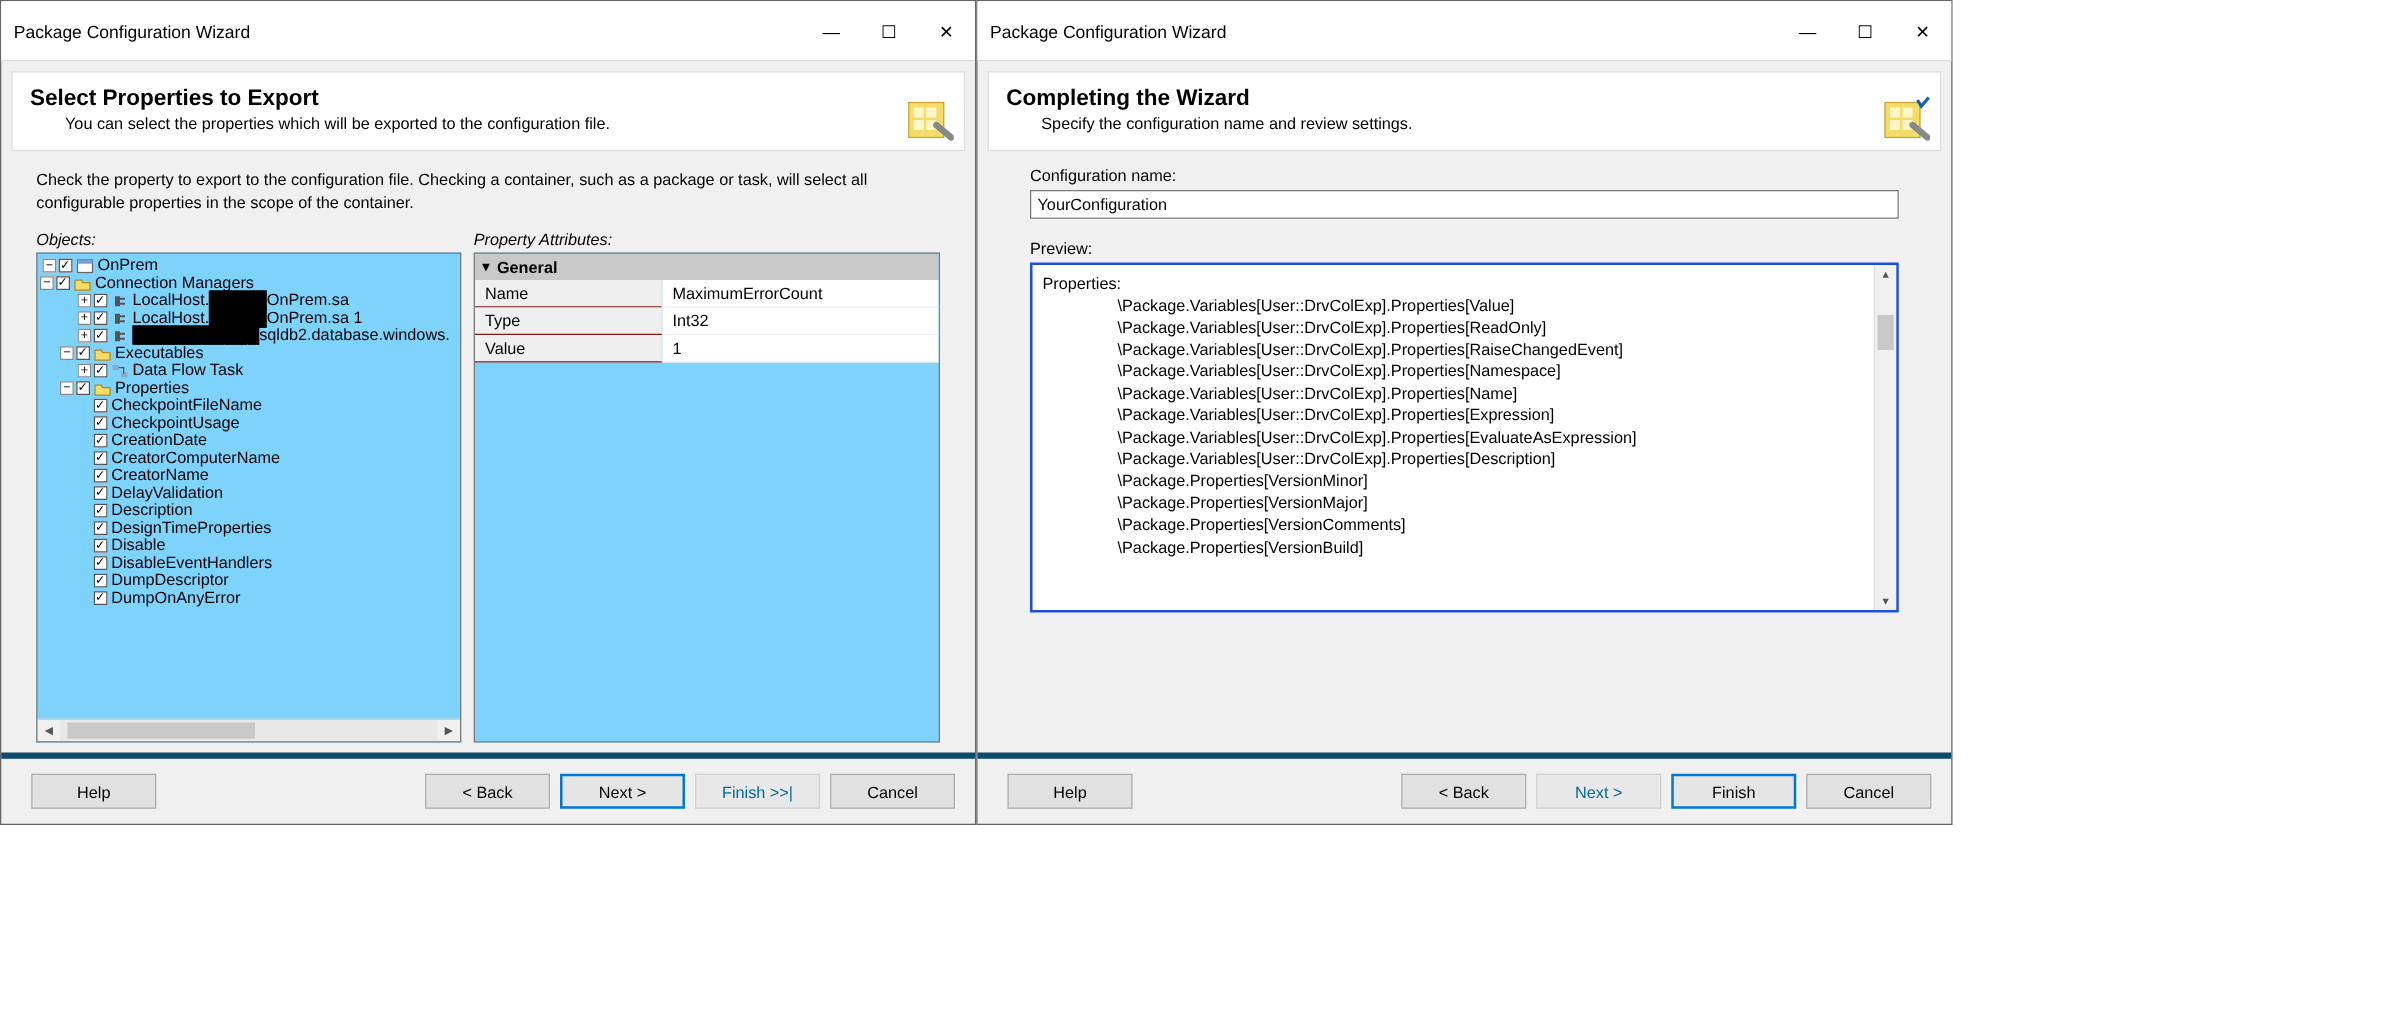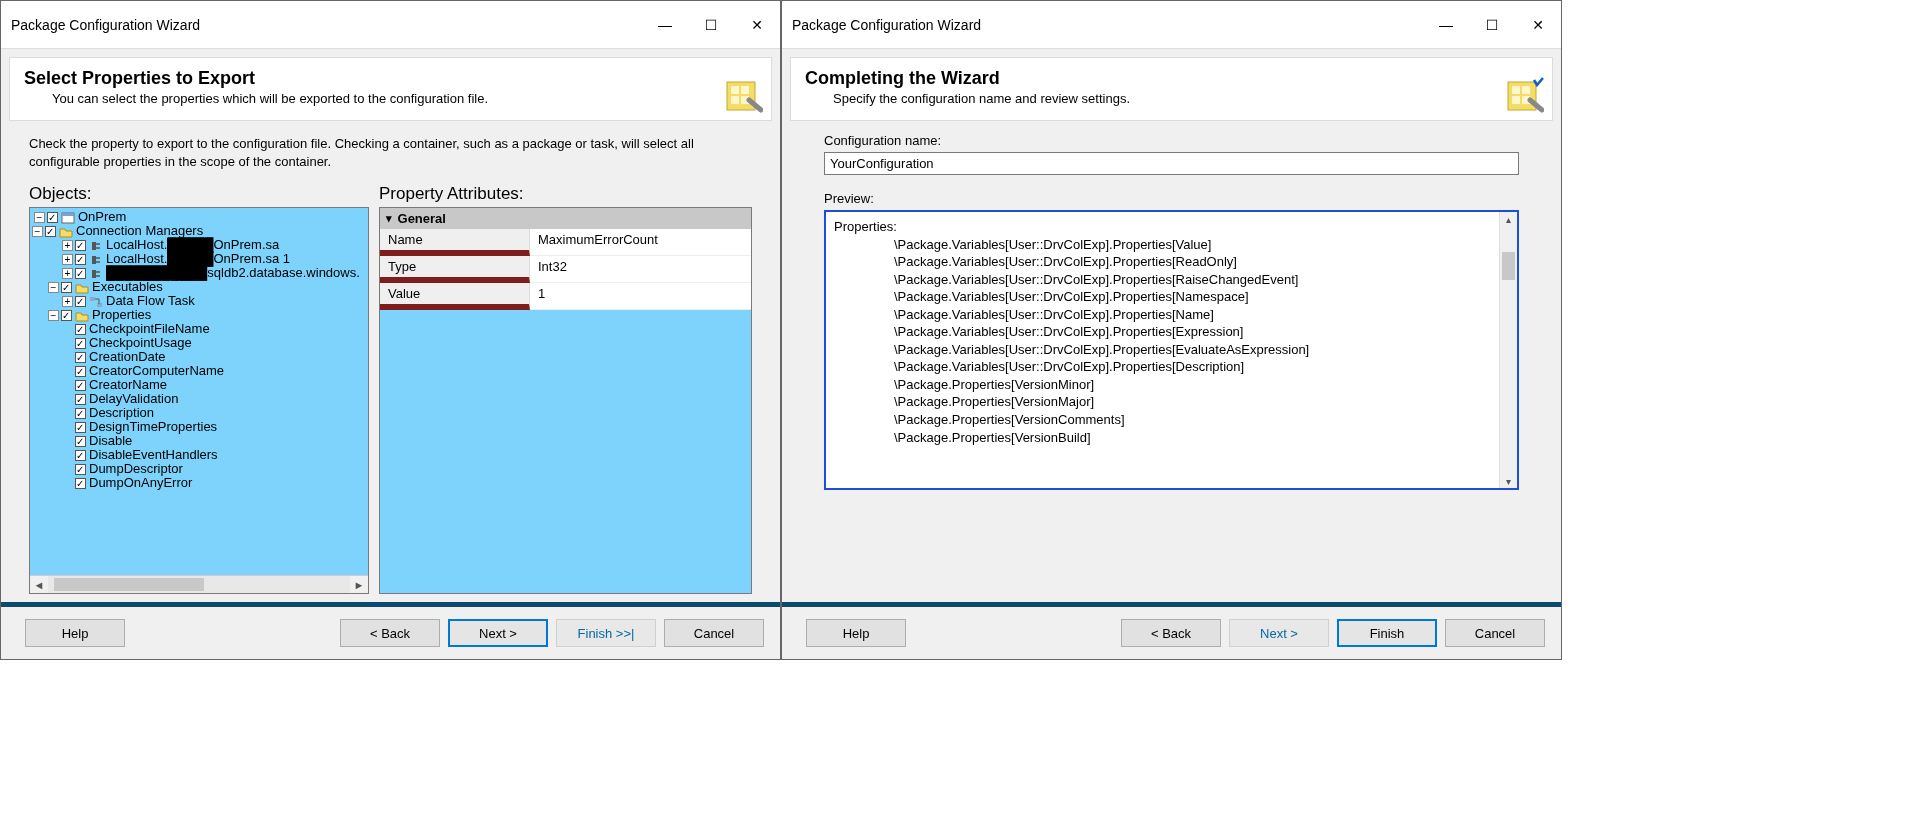--- a/index.html
+++ b/index.html
@@ -54,21 +54,21 @@
     width: 40px; height: 40px;
   }
   .header-icon svg { width: 100%; height: 100%; }
 
   
   .body-panel { flex: 1; margin: 0 8px 8px 8px; display: flex; flex-direction: column; }
   .instruction { margin: 6px 20px 14px 20px; font-size: 13px; line-height: 1.35; }
 
   .cols { display: flex; gap: 10px; flex: 1; margin: 0 20px; min-height: 0; }
   .col { flex: 1; display: flex; flex-direction: column; min-height: 0; }
-  .col-label { font-size: 17px; margin-bottom: 3px; }
+  .col-label { font-size: 13px; margin-bottom: 3px; font-style: italic; }
   .tree-box, .attr-box {
     background: #7dd3fc; border: 1px solid #7a7a7a;
     flex: 1; overflow: hidden; display: flex; flex-direction: column;
   }
   .tree-scroll { flex: 1; overflow: hidden; padding: 2px 0 0 0; font-size: 13px; line-height: 14px; }
   .tree-scroll .node { white-space: nowrap; padding-left: 4px; }
 
   .tg { display: inline-block; width:11px; height:11px; border:1px solid #888; text-align:center; line-height:9px; font-size:10px; margin-right:2px; background:#fff; vertical-align:middle; }
   .cb { display: inline-block; width:11px; height:11px; border:1px solid #555; margin-right:3px; position:relative; background:#fff; vertical-align:middle; }
   .cb.checked::after { content:"✓"; position:absolute; font-size:10px; top:-2px; left:0; }
@@ -76,21 +76,21 @@
 
   .hscroll { height:18px; background:#f0f0f0; display:flex; align-items:center; border-top:1px solid #ccc;}
   .hscroll .ar { width:18px; text-align:center; font-size:11px; color:#555; }
   .hscroll .track { flex:1; background:#e8e8e8; height:100%; position:relative; }
   .hscroll .thumb { position:absolute; left:6px; top:2px; height:13px; width:150px; background:#c8c8c8; }
 
   
   .attr-header { background:#c8c8c8; padding:3px 6px; font-weight:bold; font-size:13px; display:flex; align-items:center; }
   .attr-header .chev { margin-right:6px; font-size:11px; }
   .attr-row { display:flex; font-size:13px; }
-  .attr-name { width:150px; padding:3px 8px; background:#efefef; border-bottom:6px solid #7f1d1d; border-right:1px solid #ddd;}
+  .attr-name { width:150px; padding:3px 8px; background:#efefef; border-bottom:1px solid #7f1d1d; border-right:1px solid #ddd;}
   .attr-val { flex:1; padding:3px 8px; background:#fff; border-bottom:1px solid #eee;}
 
   
   .form-sec { margin: 4px 34px 12px 34px; }
   .form-label { font-size:13px; margin-bottom:4px; display:block; }
   .text-input { width:100%; border:1px solid #7a7a7a; padding:3px 5px; font-size:13px; font-family:inherit; }
   .preview-box {
     border:2px solid #1d4ed8; background:#fff;
     height: 280px; overflow:auto; padding:6px 8px;
     font-size:13px; line-height:1.35;

